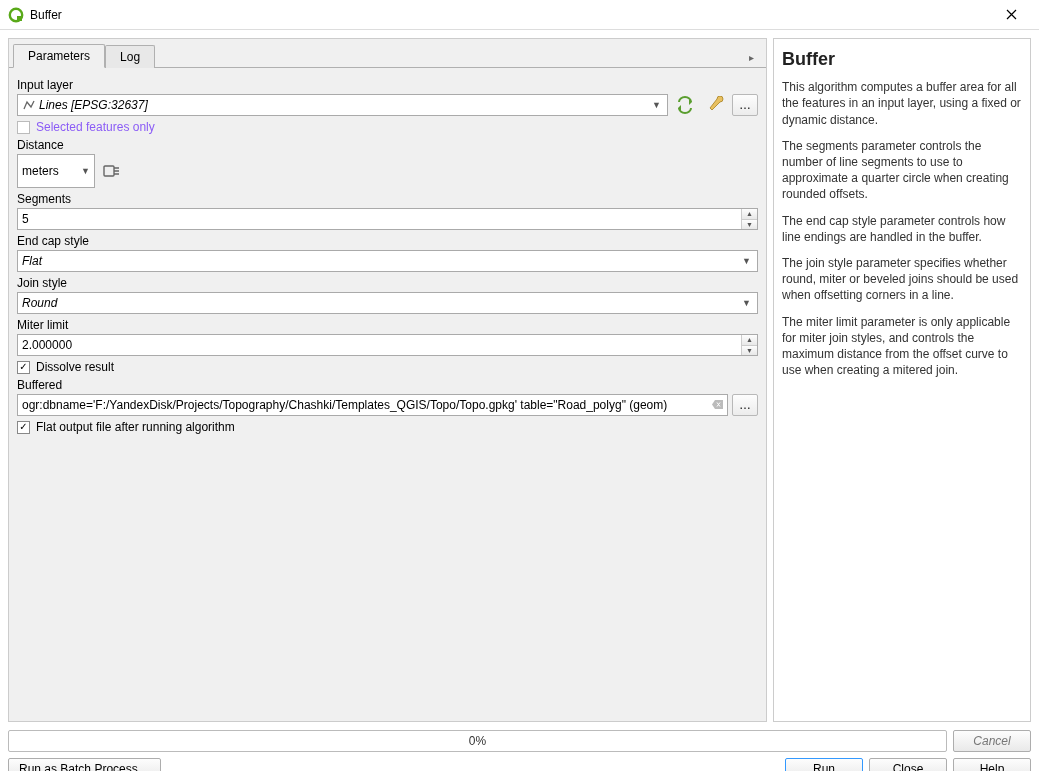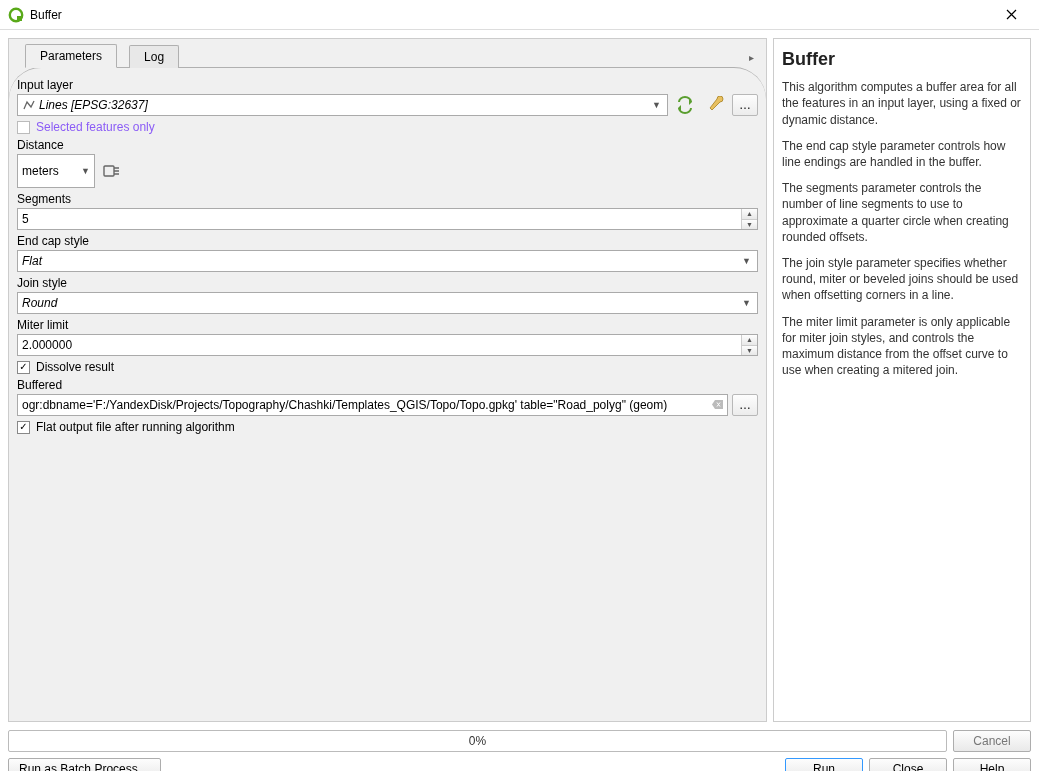--- a/index.html
+++ b/index.html
@@ -53,39 +53,37 @@
 }
 .tab {
   padding: 4px 14px;
   border: 1px solid #b0b0b0;
   border-bottom: none;
   background: #e8e8e8;
   font-size: 12px;
   border-radius: 2px 2px 0 0;
   position: relative;
   top: 1px;
-  margin-left: 12px;
 }
 .tab.active {
   background: #f0f0f0;
   border-bottom: 1px solid #f0f0f0;
 }
 .collapse-arrow {
   margin-left: auto;
   margin-right: 4px;
   font-size: 10px;
   color: #666;
   padding: 4px;
 }
 .tab-body {
   border-top: 1px solid #b0b0b0;
   padding: 6px 8px;
   flex: 1;
   overflow: auto;
-  border-radius: 32px;
 }
 .field-label {
   font-size: 12px;
   margin-top: 4px;
   margin-bottom: 2px;
   display: block;
 }
 .row {
   display: flex;
   gap: 4px;
@@ -231,21 +229,21 @@
   border-radius: 2px;
   display: inline-flex;
   align-items: center;
   justify-content: center;
   padding: 0 10px;
   font-size: 12px;
 }
 .btn.primary {
   border-color: #3399ff;
 }
-.btn.muted { color: #777; }
+.btn.muted { color: #777; font-style: italic; }
 .btn-row {
   display: flex;
   gap: 6px;
 }
 .btn-row .spacer { flex: 1; }
 .line-icon-svg { width: 14px; height: 14px; margin-right: 3px; }
 .clear-input-x {
   position: absolute;
   right: 4px;
   color: #999;
@@ -380,22 +378,22 @@
       <div class="check-row">
         <span class="checkbox">✓</span>
         <span>Flat output file after running algorithm</span>
       </div>
     </div>
   </div>
 
   <div class="right-panel">
     <h2>Buffer</h2>
     <p>This algorithm computes a buffer area for all the features in an input layer, using a fixed or dynamic distance.</p>
+    <p>The segments parameter controls the number of line segments to use to approximate a quarter circle when creating rounded offsets.</p>
     <p>The end cap style parameter controls how line endings are handled in the buffer.</p>
-    <p>The segments parameter controls the number of line segments to use to approximate a quarter circle when creating rounded offsets.</p>
     <p>The join style parameter specifies whether round, miter or beveled joins should be used when offsetting corners in a line.</p>
     <p>The miter limit parameter is only applicable for miter join styles, and controls the maximum distance from the offset curve to use when creating a mitered join.</p>
   </div>
 </div>
 
 <div class="bottom">
   <div class="progress-row">
     <div class="progress-bar">
       <span>0%</span>
     </div>

